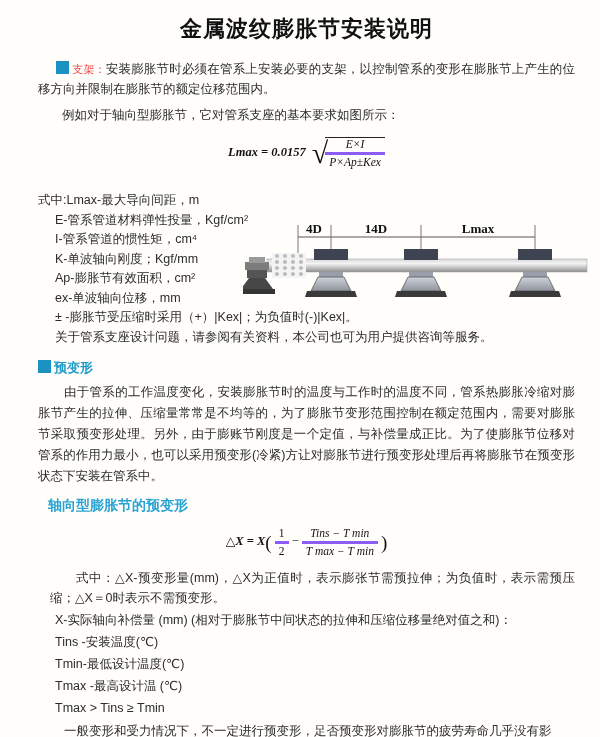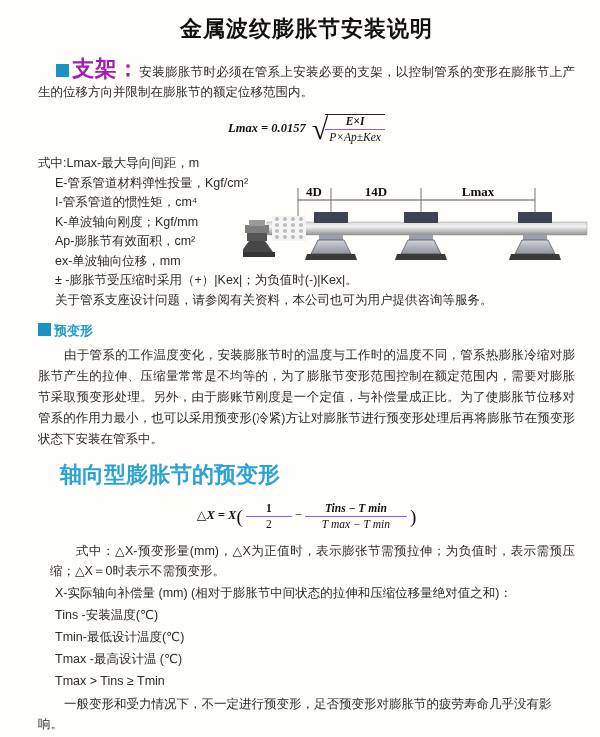--- a/index.html
+++ b/index.html
@@ -8,59 +8,60 @@
     background:#fffefb;color:#2b2b2b;
     font-family:"Liberation Sans","DejaVu Sans",sans-serif;
     font-size:12.5px;
   }
   .page{padding:10px 25px 0 38px;position:relative;}
   h1.title{
     margin:4px 0 0;text-align:center;font-size:22px;font-weight:bold;color:#111;
     letter-spacing:1px;
   }
   .sq{display:inline-block;width:13px;height:13px;background:#1a93c2;margin-right:3px;vertical-align:-1px;}
-  .sec-head-inline{color:#a21caf;font-size:22px;font-weight:bold;}
+  .sec-head-inline{color:#ef4444;font-size:11px;font-weight:normal;}
   p{margin:0;}
   .intro{margin-top:15px;line-height:20px;text-indent:18px;text-align:justify;}
   .example{margin-top:6px;text-indent:24px;line-height:20px;}
   
   .formula{text-align:center;font-family:"Liberation Serif","DejaVu Serif",serif;color:#111;}
   .formula .bold{font-weight:bold;font-style:italic;}
   .frac{display:inline-block;vertical-align:middle;text-align:center;font-size:11.5px;line-height:13px;}
-  .frac .num{display:block;border-bottom:1px solid #8b5cf6;padding:0 20px 1px;font-weight:bold;}
+  .frac .num{display:block;border-bottom:3px solid #8b5cf6;padding:0 4px 1px;}
   .frac .den{display:block;padding:1px 4px 0;}
   .ital{font-style:italic;}
   .formula1{margin:12px 0 8px;}
   .sqrt-sign{font-size:30px;font-weight:normal;vertical-align:middle;margin:0 -3px 0 6px;line-height:20px;}
   .under-root{border-top:1.5px solid #222;}
   .paren{font-size:19px;vertical-align:middle;font-weight:normal;}
   
-  .defs-wrap{position:relative;margin-top:10px;}
+  .defs-wrap{position:relative;margin-top:22px;}
   .def-line{line-height:19.5px;}
   .def-line.ind{padding-left:17px;}
   .diagram{position:absolute;left:205px;top:28px;}
   
   .sec-head{margin-top:12px;font-size:13px;}
   .sec-head .txt{color:#1e9ac9;font-weight:bold;}
   .body-par{margin-top:5px;line-height:21px;text-indent:26px;text-align:justify;}
-  .sub-head{margin:10px 0 0 22px;font-size:22px;font-weight:bold;color:#2aa3d4;}
+  .sub-head{margin:10px 0 0 10px;font-size:14px;font-weight:bold;color:#2aa3d4;}
   .formula2{margin:12px 0 10px;}
   .explain{line-height:20px;text-indent:26px;text-align:justify;margin-left:12px;}
   .item-line{padding-left:17px;line-height:20px;margin-top:2px;}
   .note{margin-top:3px;text-indent:26px;line-height:20px;}
 </style>
 </head>
 <body>
 
 <div class="page">
 
   <h1 class="title">金属波纹膨胀节安装说明</h1>
 
   <p class="intro"><span class="sq"></span><span class="sec-head-inline">支架：</span><span>安装膨胀节时必须在管系上安装必要的支架，以控制管系的变形在膨胀节上产生的位移方向并限制在膨胀节的额定位移范围内。</span></p>
 
+  <p class="example">例如对于轴向型膨胀节，它对管系支座的基本要求如图所示：</p>
 
   <div class="formula formula1">
     <span class="bold">Lmax = 0.0157</span><span class="sqrt-sign">√</span><span class="frac under-root"><span class="num ital">E×I</span><span class="den ital">P×Ap±Kex</span></span>
   </div>
 
   <div class="defs-wrap">
     <div class="def-line">式中:Lmax-最大导向间距，m</div>
     <div class="def-line ind">E-管系管道材料弹性投量，Kgf/cm²</div>
     <div class="def-line ind">I-管系管道的惯性矩，cm⁴</div>
     <div class="def-line ind">K-单波轴向刚度；Kgf/mm</div>

